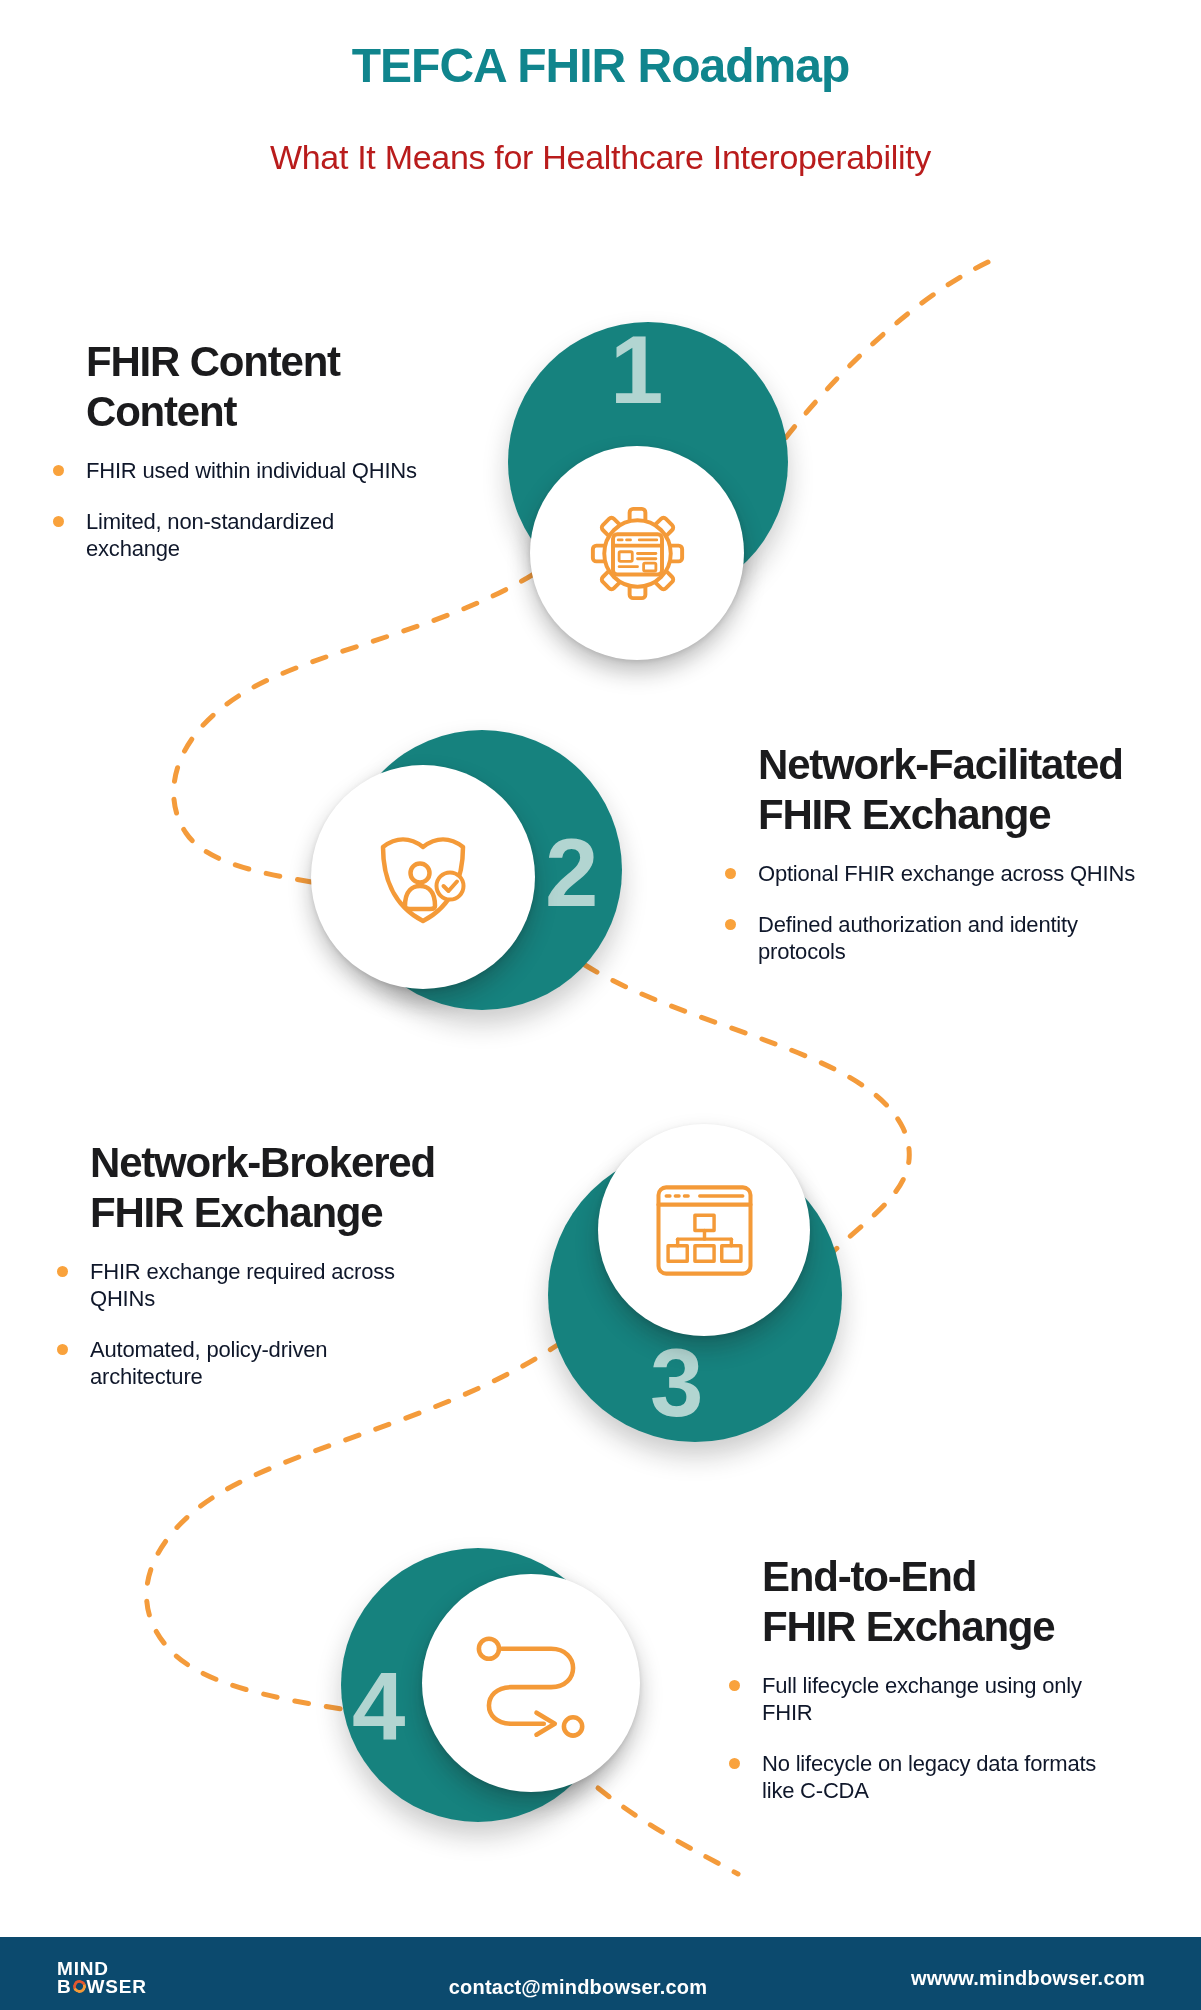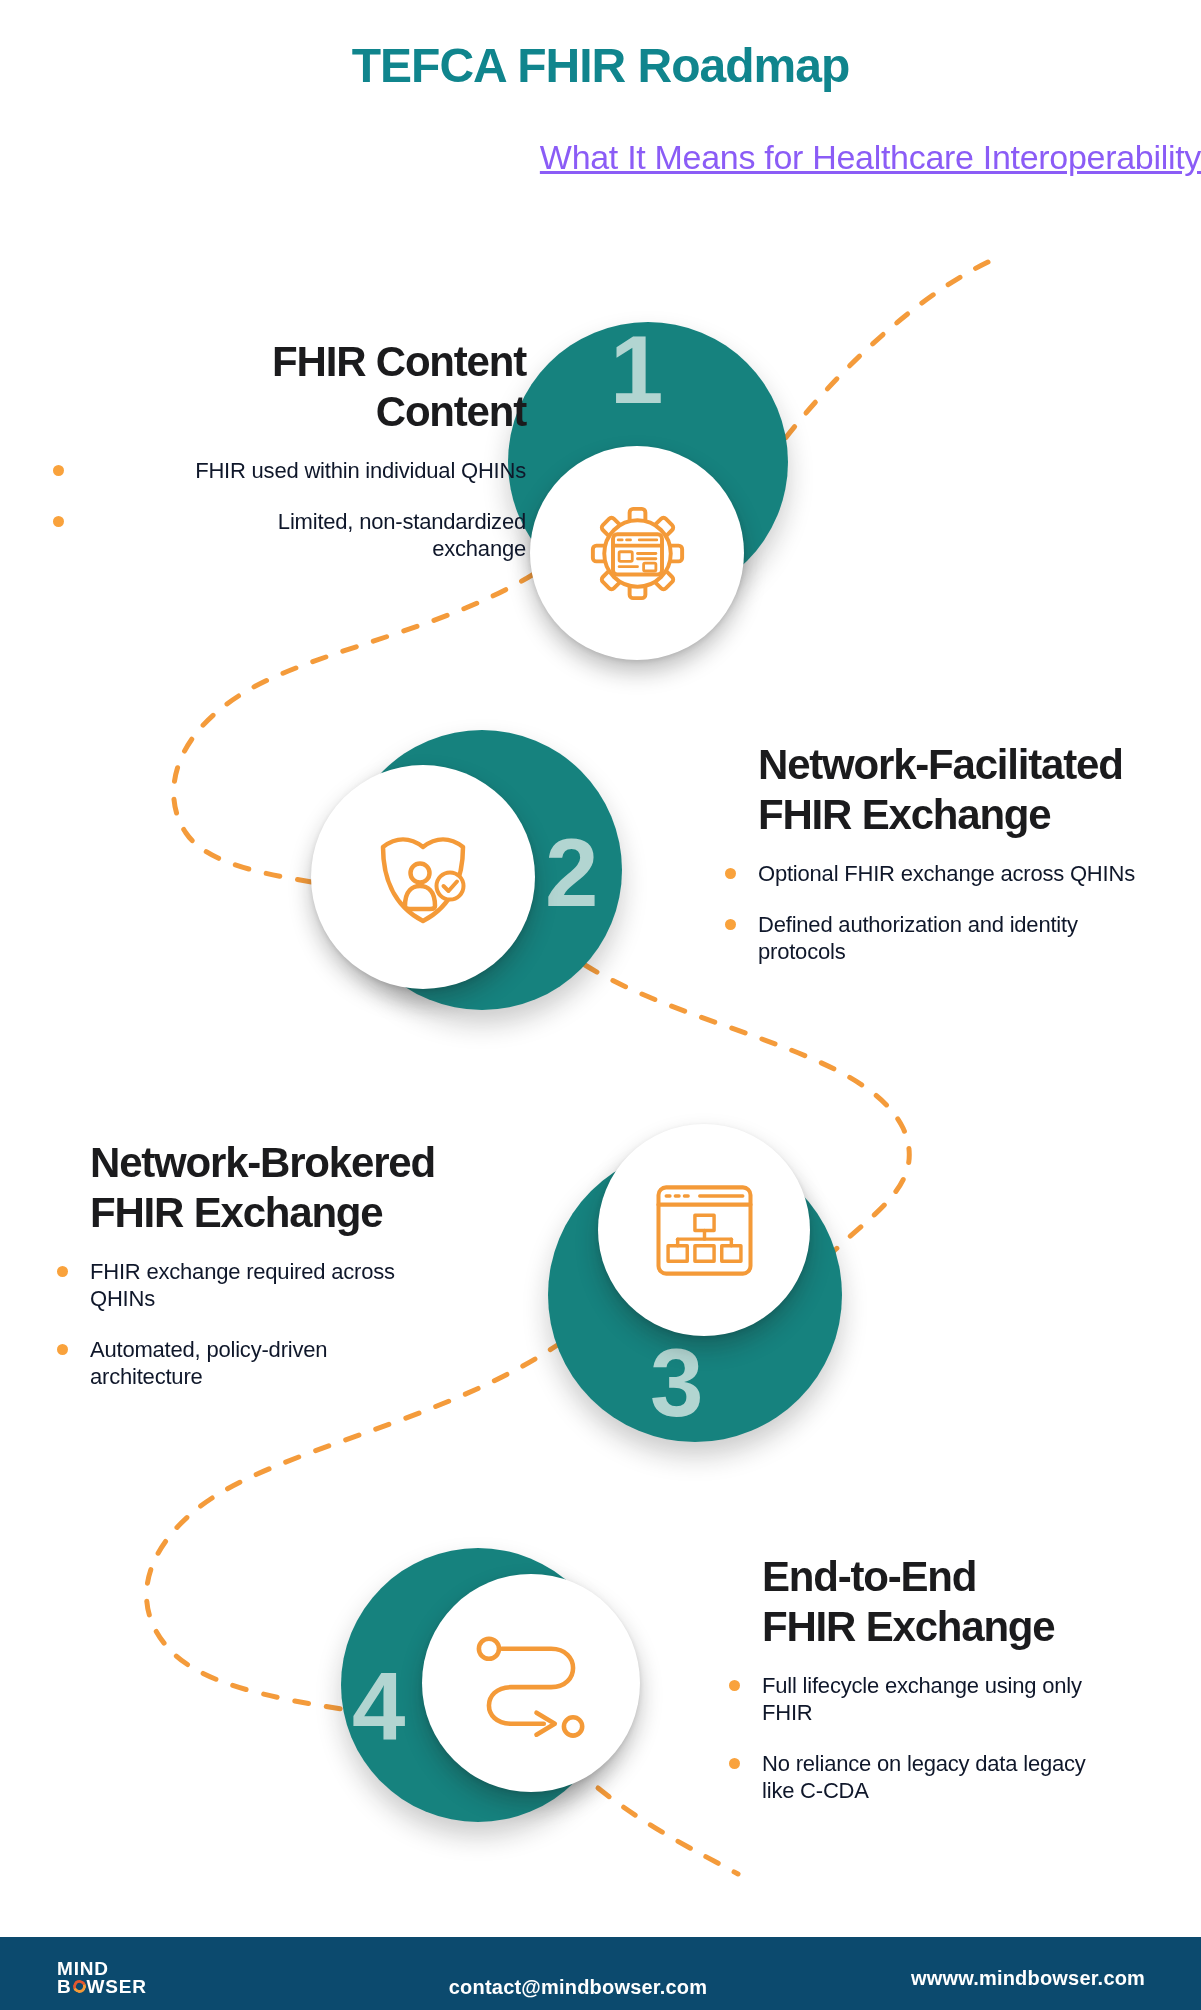--- a/index.html
+++ b/index.html
@@ -9,22 +9,22 @@
   }
   .connectors { position:absolute; left:0; top:0; width:1201px; height:2010px; }
   .connectors path { fill:none; stroke:#F49B3B; stroke-width:5; stroke-linecap:round; stroke-dasharray:14 18; }
 
   
   .title {
     position:absolute; top:38px; left:0; width:100%; margin:0; text-align:center;
     font-size:48px; font-weight:800; letter-spacing:-1px; color:#10858D;
   }
   .subtitle {
-    position:absolute; top:138px; left:0; width:100%; margin:0; text-align:right;
-    font-size:34px; font-weight:400; color:#8b5cf6; letter-spacing:-0.3px;text-decoration:underline;
+    position:absolute; top:138px; left:0; width:100%; margin:0; text-align:center;
+    font-size:34px; font-weight:400; color:#b91c1c; letter-spacing:-0.3px;
   }
 
   
   .tcircle { position:absolute; border-radius:50%; background:#16827E;
              box-shadow:0 14px 26px rgba(25,25,25,.22); }
   .wcircle { position:absolute; border-radius:50%; background:#ffffff;
              box-shadow:0 12px 22px rgba(25,25,25,.28), 0 2px 5px rgba(0,0,0,.10);
              display:flex; align-items:center; justify-content:center; }
   .num { position:absolute; font-size:96px; font-weight:700; line-height:1; color:#B2D5D1; }
 
@@ -48,21 +48,21 @@
   .tblock { position:absolute; width:440px; }
   .tblock h2 { margin:0 0 20px 0; font-size:42px; line-height:50px; font-weight:800;
                letter-spacing:-1.2px; color:#1b1b1d; }
   .tblock h2 span { display:block; }
   .tblock ul { list-style:none; margin:0 0 0 -33px; padding:0; }
   .tblock li { position:relative; padding-left:33px; margin-bottom:24px;
                font-size:22px; line-height:27px; color:#0f172a; letter-spacing:-0.2px; }
   .dot { position:absolute; left:0; top:8px; width:11px; height:11px; border-radius:50%; background:#F9A23C; }
   .bl { display:block; }
 
-  .s1-text { left:86px;  top:337px;text-align:right; }
+  .s1-text { left:86px;  top:337px; }
   .s2-text { left:758px; top:740px; }
   .s3-text { left:90px;  top:1138px; }
   .s4-text { left:762px; top:1552px; }
 
   
   .footer { position:absolute; left:0; top:1937px; width:100%; height:81px; background:#0c4a6e; }
   .logo { position:absolute; left:57px; top:50%; transform:translateY(-50%);
           color:#ffffff; font-weight:800; font-size:19px; line-height:0.95; letter-spacing:0.8px; }
   .logo span { display:block; }
   .logo .l2 { display:flex; align-items:center; }
@@ -258,21 +258,21 @@
       <span>FHIR Exchange</span>
     </h2>
     <ul>
       <li>
         <span class="dot"></span>
         <span class="bl">Full lifecycle exchange using only</span>
         <span class="bl">FHIR</span>
       </li>
       <li>
         <span class="dot"></span>
-        <span class="bl">No reliance on legacy data legacy</span>
+        <span class="bl">No lifecycle on legacy data formats</span>
         <span class="bl">like C-CDA</span>
       </li>
     </ul>
   </div>
 
   <div class="footer">
     <div class="logo">
       <span>MIND</span>
       <span class="l2">
           <span>B</span>

